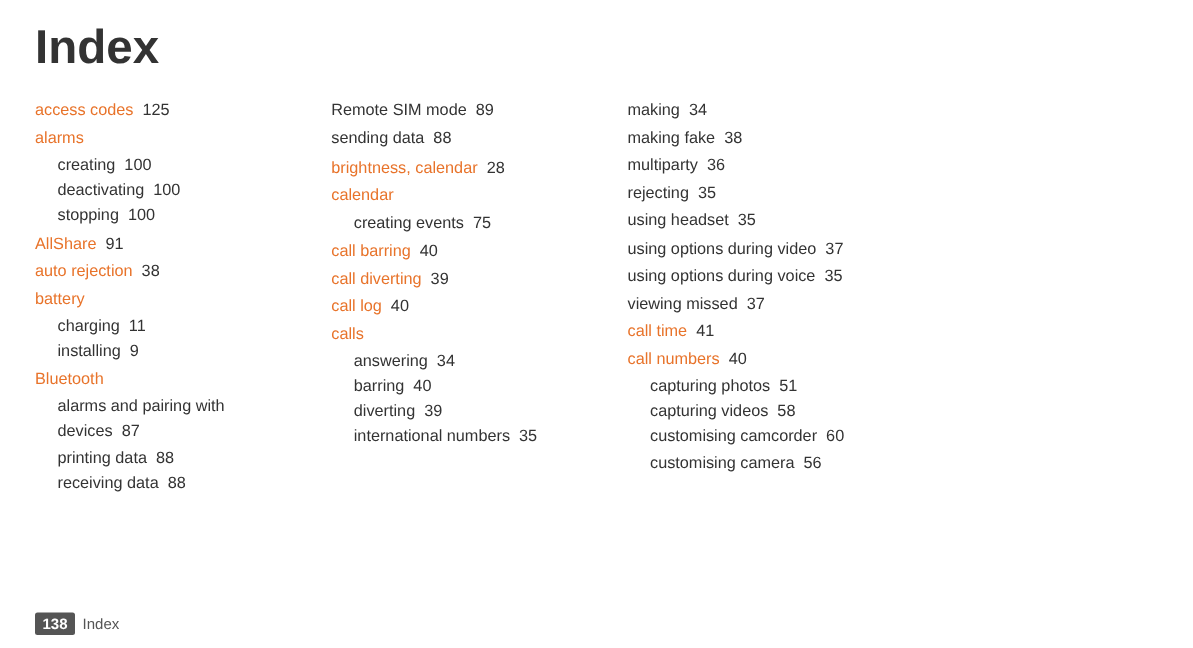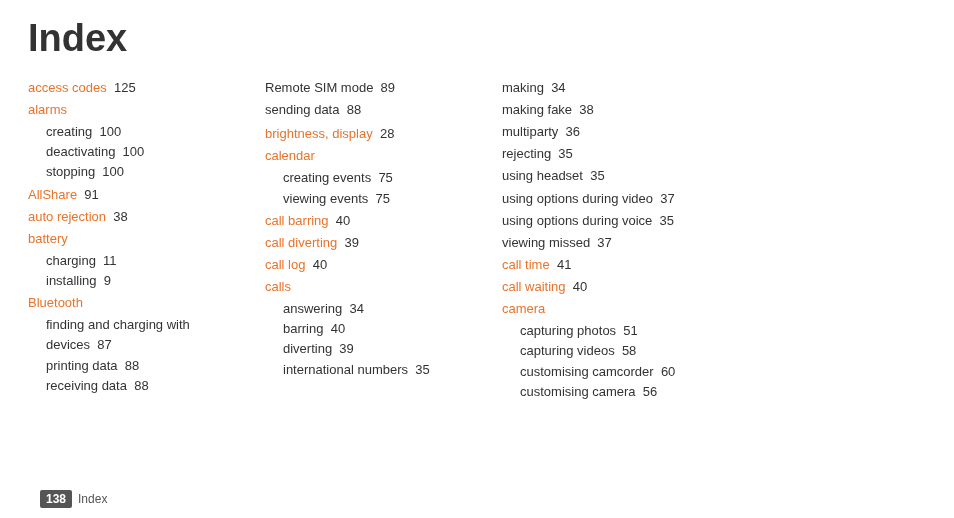--- a/index.html
+++ b/index.html
@@ -45,21 +45,21 @@
     .sub-entries {
       padding-left: 18px;
       margin-bottom: 2px;
     }
     .sub-entry {
       line-height: 1.55;
     }
     .footer {
       position: absolute;
       bottom: 10px;
-      left: 40px;
+      left: 28px;
       display: flex;
       align-items: center;
       gap: 6px;
     }
     .footer-page {
       background: #555555;
       color: #ffffff;
       font-size: 12px;
       font-weight: bold;
       padding: 2px 6px;
@@ -108,43 +108,42 @@
       </div>
       <div class="sub-entries">
         <div class="sub-entry">charging&nbsp;&nbsp;11</div>
         <div class="sub-entry">installing&nbsp;&nbsp;9</div>
       </div>
 
       <div class="entry">
         <span class="orange">Bluetooth</span>
       </div>
       <div class="sub-entries">
-        <div class="sub-entry">finding and charging with</div>
+        <div class="sub-entry">alarms and pairing with</div>
         <div class="sub-entry">devices&nbsp;&nbsp;87</div>
         <div class="sub-entry">printing data&nbsp;&nbsp;88</div>
         <div class="sub-entry">receiving data&nbsp;&nbsp;88</div>
       </div>
     </div>
 
     <div class="col">
       <div class="entry">Remote SIM mode&nbsp;&nbsp;89</div>
       <div class="entry">sending data&nbsp;&nbsp;88</div>
       <div style="margin-bottom:4px;"></div>
 
       <div class="entry">
-        <span class="orange">brightness, display</span>&nbsp;&nbsp;28
+        <span class="orange">brightness, calendar</span>&nbsp;&nbsp;28
       </div>
 
 
       <div class="entry">
         <span class="orange">calendar</span>
       </div>
       <div class="sub-entries">
         <div class="sub-entry">creating events&nbsp;&nbsp;75</div>
-        <div class="sub-entry">viewing events&nbsp;&nbsp;75</div>
       </div>
 
       <div class="entry">
         <span class="orange">call barring</span>&nbsp;&nbsp;40
       </div>
 
       <div class="entry">
         <span class="orange">call diverting</span>&nbsp;&nbsp;39
       </div>
 
@@ -172,26 +171,23 @@
       <div class="entry">using options during video&nbsp;&nbsp;37</div>
       <div class="entry">using options during voice&nbsp;&nbsp;35</div>
       <div class="entry">viewing missed&nbsp;&nbsp;37</div>
       <div style="margin-bottom:2px;"></div>
 
       <div class="entry">
         <span class="orange">call time</span>&nbsp;&nbsp;41
       </div>
 
       <div class="entry">
-        <span class="orange">call waiting</span>&nbsp;&nbsp;40
-      </div>
-
-      <div class="entry">
-        <span class="orange">camera</span>
-      </div>
+        <span class="orange">call numbers</span>&nbsp;&nbsp;40
+      </div>
+
       <div class="sub-entries">
         <div class="sub-entry">capturing photos&nbsp;&nbsp;51</div>
         <div class="sub-entry">capturing videos&nbsp;&nbsp;58</div>
         <div class="sub-entry">customising camcorder&nbsp;&nbsp;60</div>
         <div class="sub-entry">customising camera&nbsp;&nbsp;56</div>
       </div>
     </div>
 
   </div>
 

